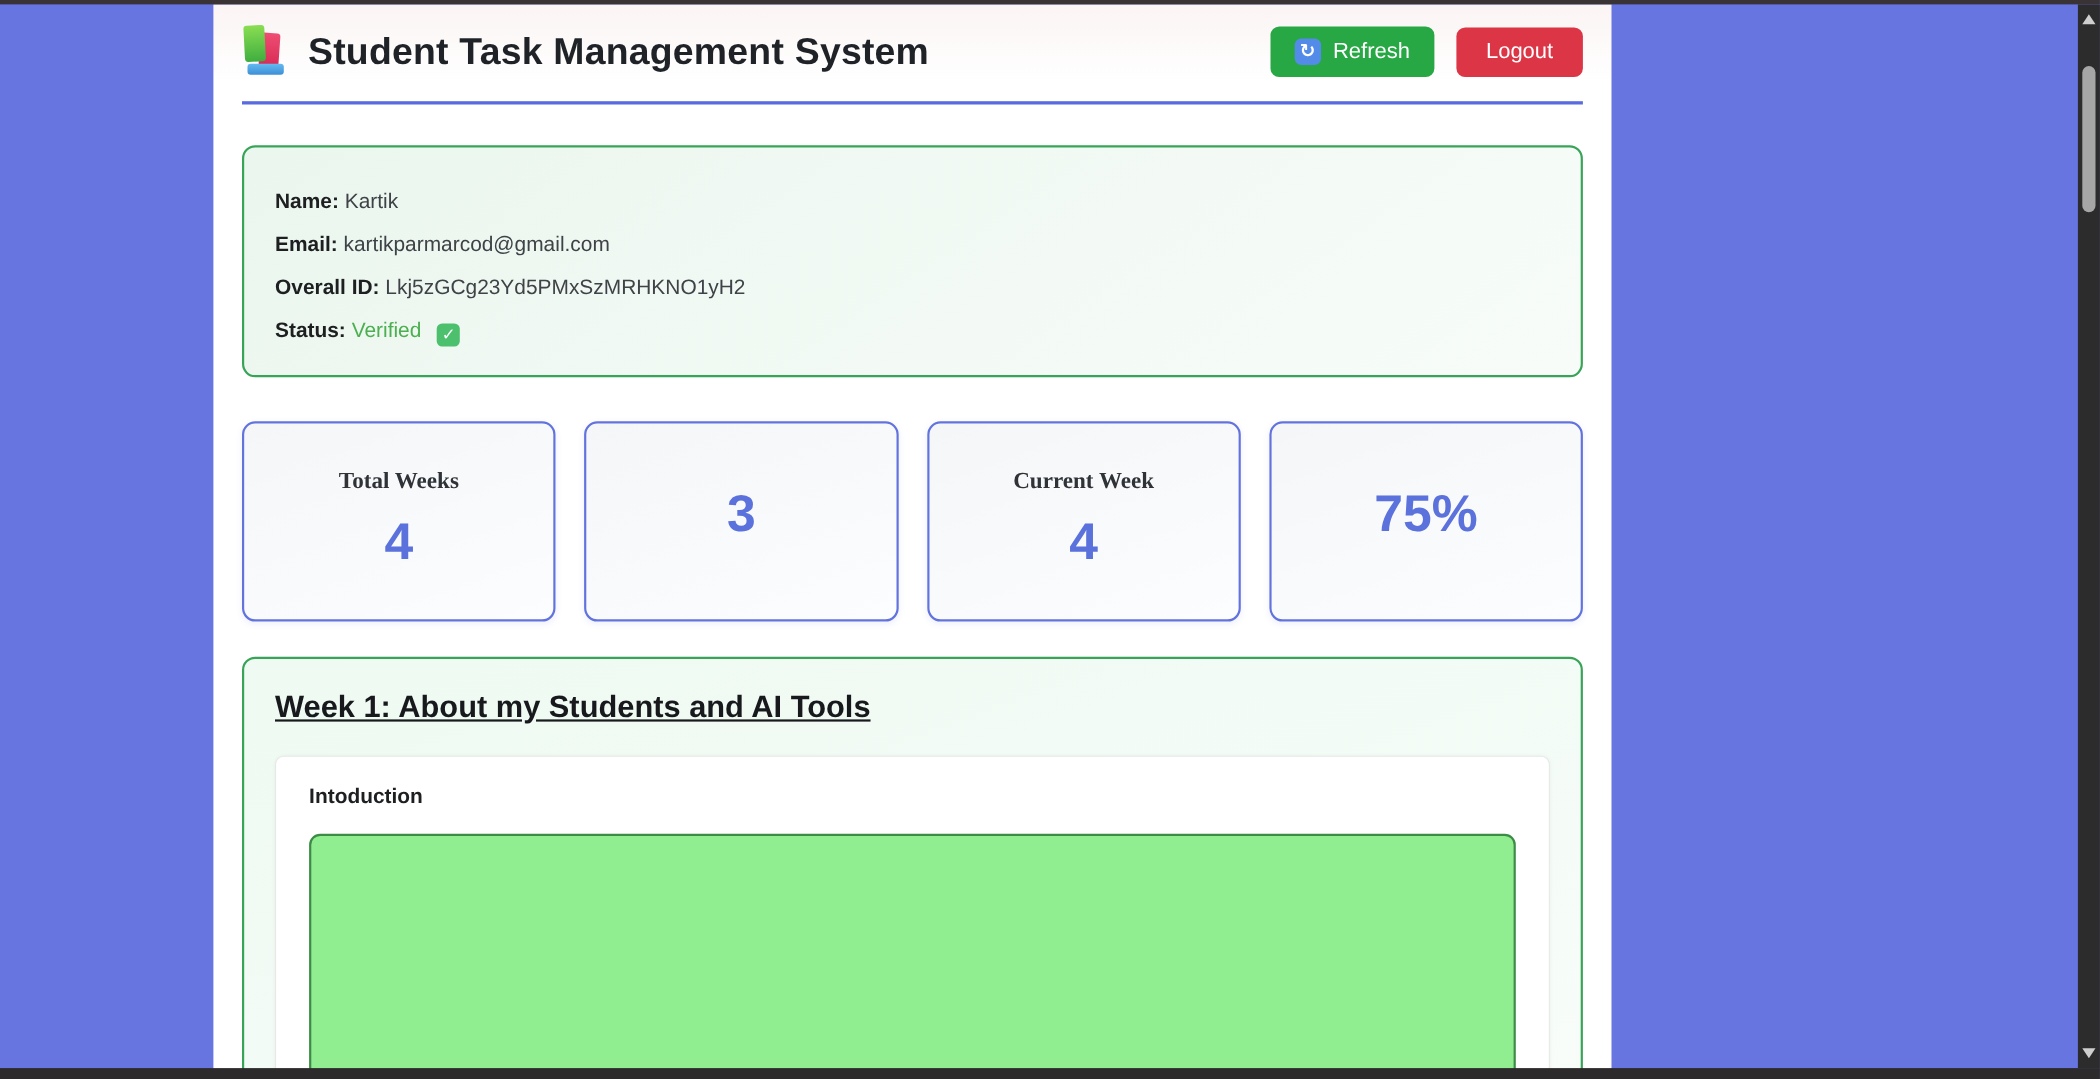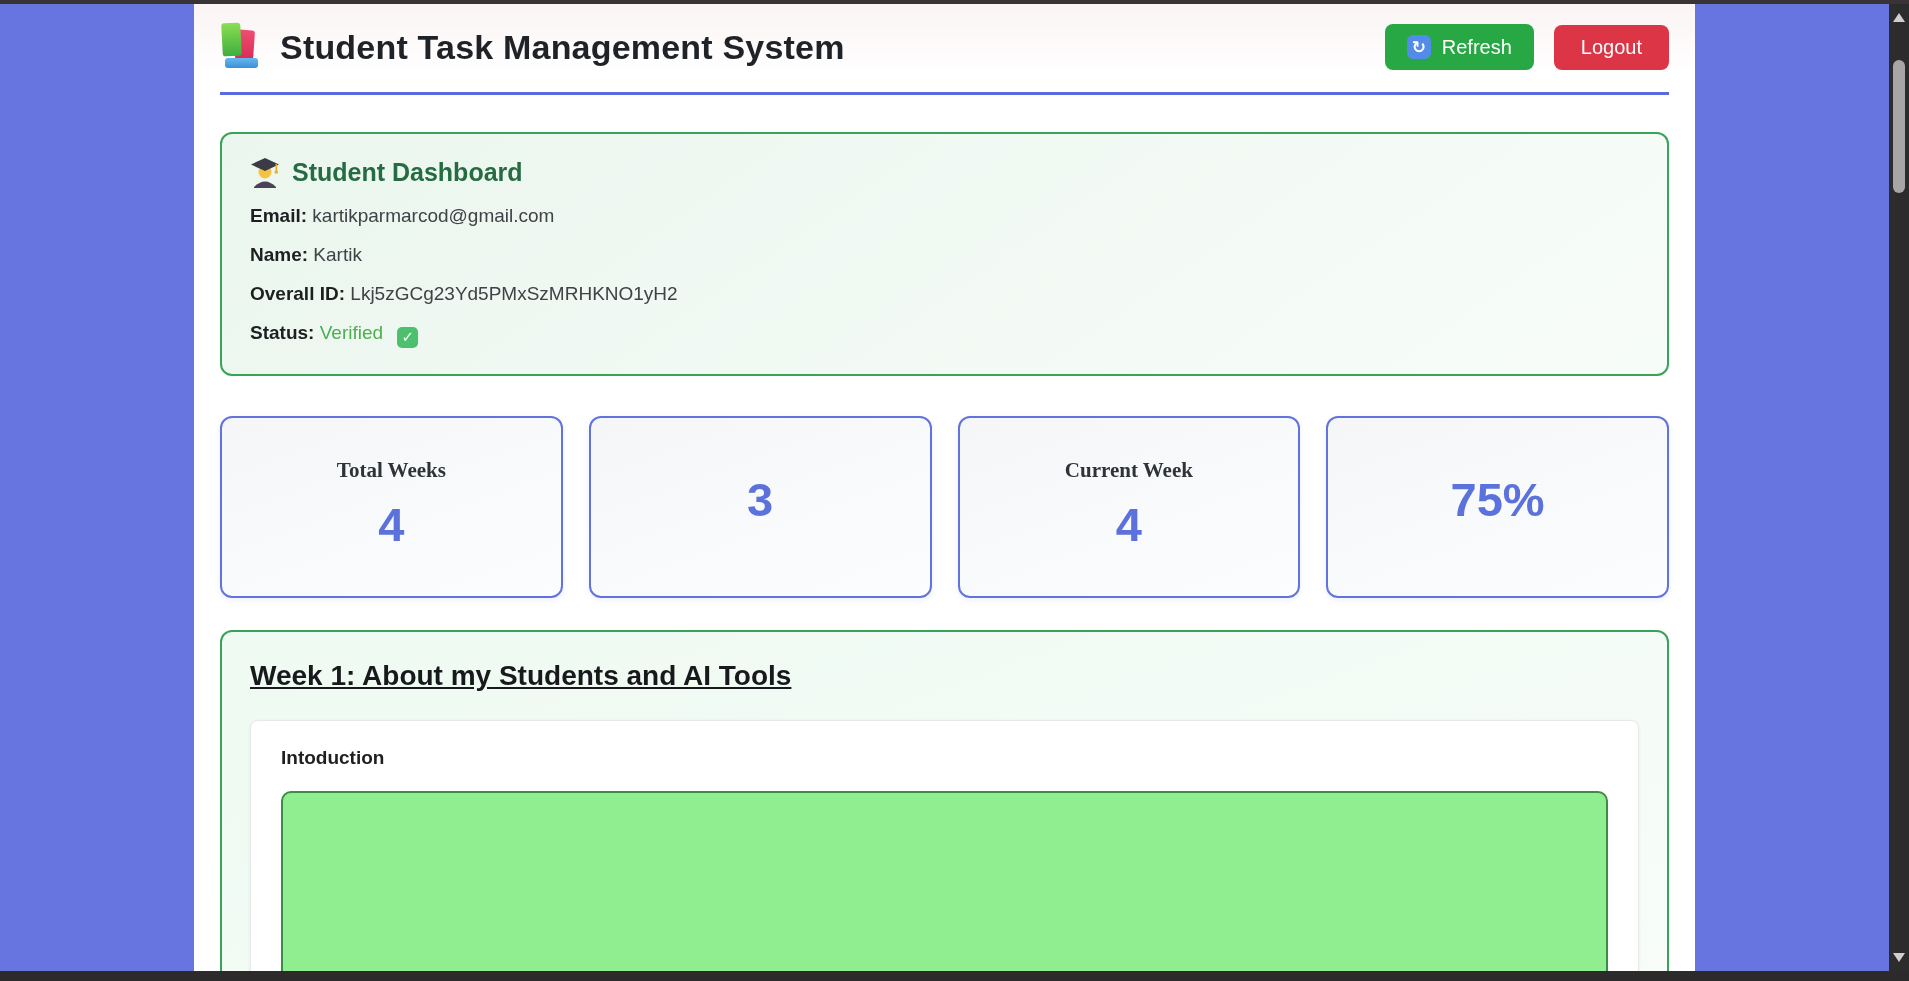--- a/index.html
+++ b/index.html
@@ -31,21 +31,21 @@
   }
   .sb-arrow-up   { top: 9px;  border-bottom: 9px solid #cfcfcf; }
   .sb-arrow-down { bottom: 9px; border-top: 9px solid #cfcfcf; }
   .sb-thumb {
     position: absolute; top: 56px; left: 4px; width: 12px; height: 133px;
     background: #a6a6a6; border-radius: 6px;
   }
 
   
   .container {
-    position: absolute; left: 194px; top: 4px; width: 1501px; bottom: 0;
+    position: absolute; left: 194px; top: 4px; width: 1271px; bottom: 0;
     background: linear-gradient(180deg, #fbf4f4 0px, #ffffff 70px);
     padding: 0 26px; overflow: hidden;
   }
 
   
   .header {
     display: flex; align-items: center; justify-content: space-between;
     padding: 18px 0 20px 0;
     border-bottom: 3px solid #5a6be0;
   }
@@ -157,37 +157,27 @@
         <span class="refresh-icon">↻</span>
         <span>Refresh</span>
       </button>
       <button class="btn btn-logout">
         <span>Logout</span>
       </button>
     </div>
   </div>
 
   <div class="dash-card">
-    <div class="dash-title">
-      <svg class="graduate-icon" width="30" height="32" viewBox="0 0 30 32">
-        <path d="M4 31 Q15 20 26 31 L26 32 L4 32 Z" fill="#4a4258"></path>
-        <circle cx="15" cy="16" r="6.5" fill="#f5c242"></circle>
-        <polygon points="15,2 29,8.5 15,15 1,8.5" fill="#3b3b47"></polygon>
-        <rect x="25.5" y="8" width="1.6" height="7" fill="#e8b021"></rect>
-        <circle cx="26.3" cy="16" r="1.8" fill="#e8b021"></circle>
-      </svg>
-      <span>Student Dashboard</span>
-    </div>
+    <p class="dash-field">
+      <span class="fld-label">Name:</span>
+      <span>Kartik</span>
+    </p>
     <p class="dash-field">
       <span class="fld-label">Email:</span>
       <span>kartikparmarcod@gmail.com</span>
-    </p>
-    <p class="dash-field">
-      <span class="fld-label">Name:</span>
-      <span>Kartik</span>
     </p>
     <p class="dash-field">
       <span class="fld-label">Overall ID:</span>
       <span>Lkj5zGCg23Yd5PMxSzMRHKNO1yH2</span>
     </p>
     <p class="dash-field">
       <span class="fld-label">Status:</span>
       <span class="fld-value-verified">Verified</span>
       <span class="check-icon">✓</span>
     </p>

